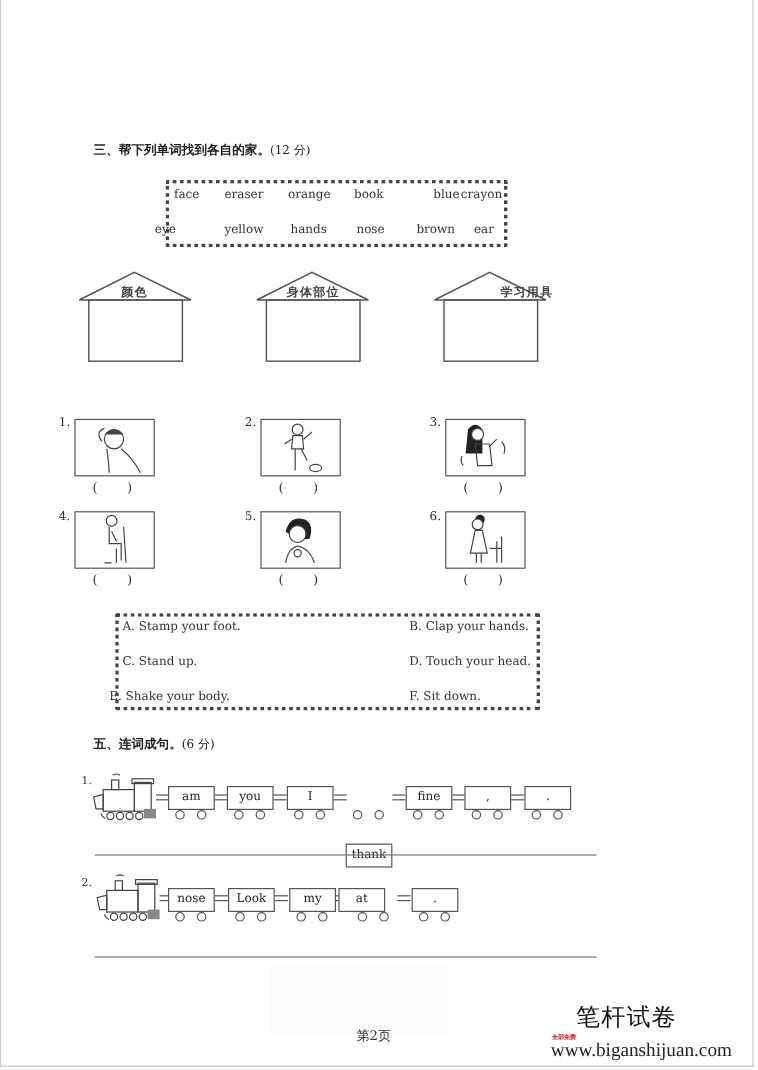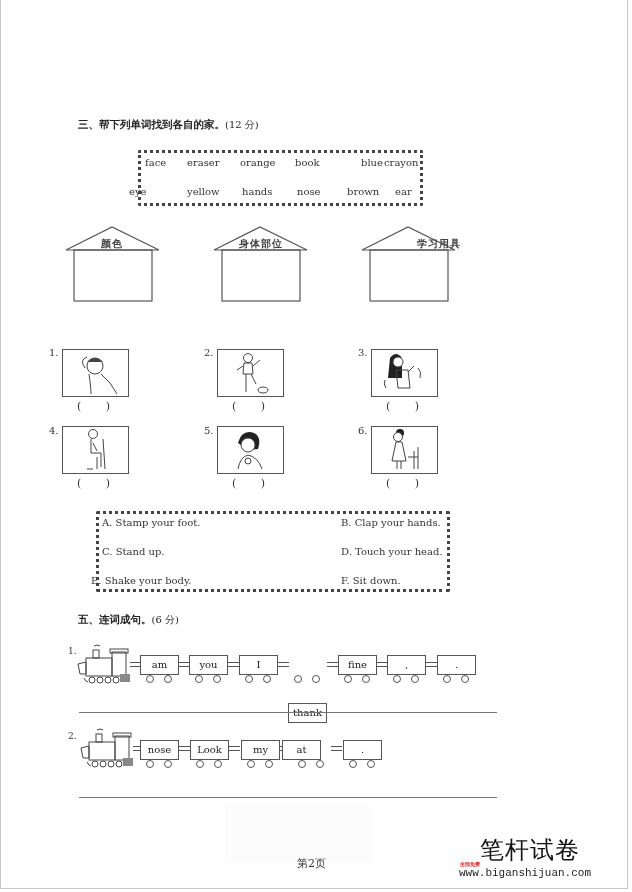--- a/index.html
+++ b/index.html
@@ -17,23 +17,23 @@
   .pic-box { position:absolute; width:67px; height:48px; border:1.5px solid #555; box-sizing:border-box; background:#fff; }
   .paren { position:absolute; font-size:11px; color:#333; white-space:pre; }
   .sentence { position:absolute; font-size:10px; color:#333; white-space:nowrap; }
   .train-num { position:absolute; font-size:9px; color:#333; }
   .car { position:absolute; width:39px; height:20px; border:1.2px solid #555; box-sizing:border-box; background:#fff;
          font-size:10px; text-align:center; line-height:18px; color:#222; }
   .coupler { position:absolute; height:5px; width:11px; border-top:1px solid #555; border-bottom:1px solid #555; box-sizing:border-box; }
   .wheel { position:absolute; width:8px; height:8px; border:1px solid #555; border-radius:50%; box-sizing:border-box; background:#fff; }
   .answer-line { position:absolute; height:0; border-top:1.2px solid #777; }
   .page-num { position:absolute; font-family:"DejaVu Serif", serif; font-size:11px; color:#333; }
-  .logo-cn { position:absolute; font-family:"DejaVu Sans", sans-serif; font-size:24px; color:#111; letter-spacing:1px; white-space:nowrap; }
+  .logo-cn { position:absolute; font-family:"DejaVu Sans", sans-serif; font-size:20px; color:#111; letter-spacing:1px; white-space:nowrap; }
   .logo-free { position:absolute; font-family:"DejaVu Sans", sans-serif; font-size:5px; color:#e02020; font-weight:bold; white-space:nowrap; }
-  .logo-url { position:absolute; font-family:Liberation Mono, monospace; font-size:11px; color:#222; white-space:nowrap;text-align:right; }
+  .logo-url { position:absolute; font-family:Liberation Serif, serif; font-size:16px; color:#222; white-space:nowrap;text-align:right; }
   .ghost-box { position:absolute; left:224px; top:805px; width:148px; height:57px; background:#fcfcfc; }
 </style>
 </head>
 <body>
 
 <div class="page">
 
   <div class="section-title" style="left:49px;top:118px;">
     <span>三、帮下列单词找到各自的家。</span><span class="score">(12 分)</span>
   </div>

